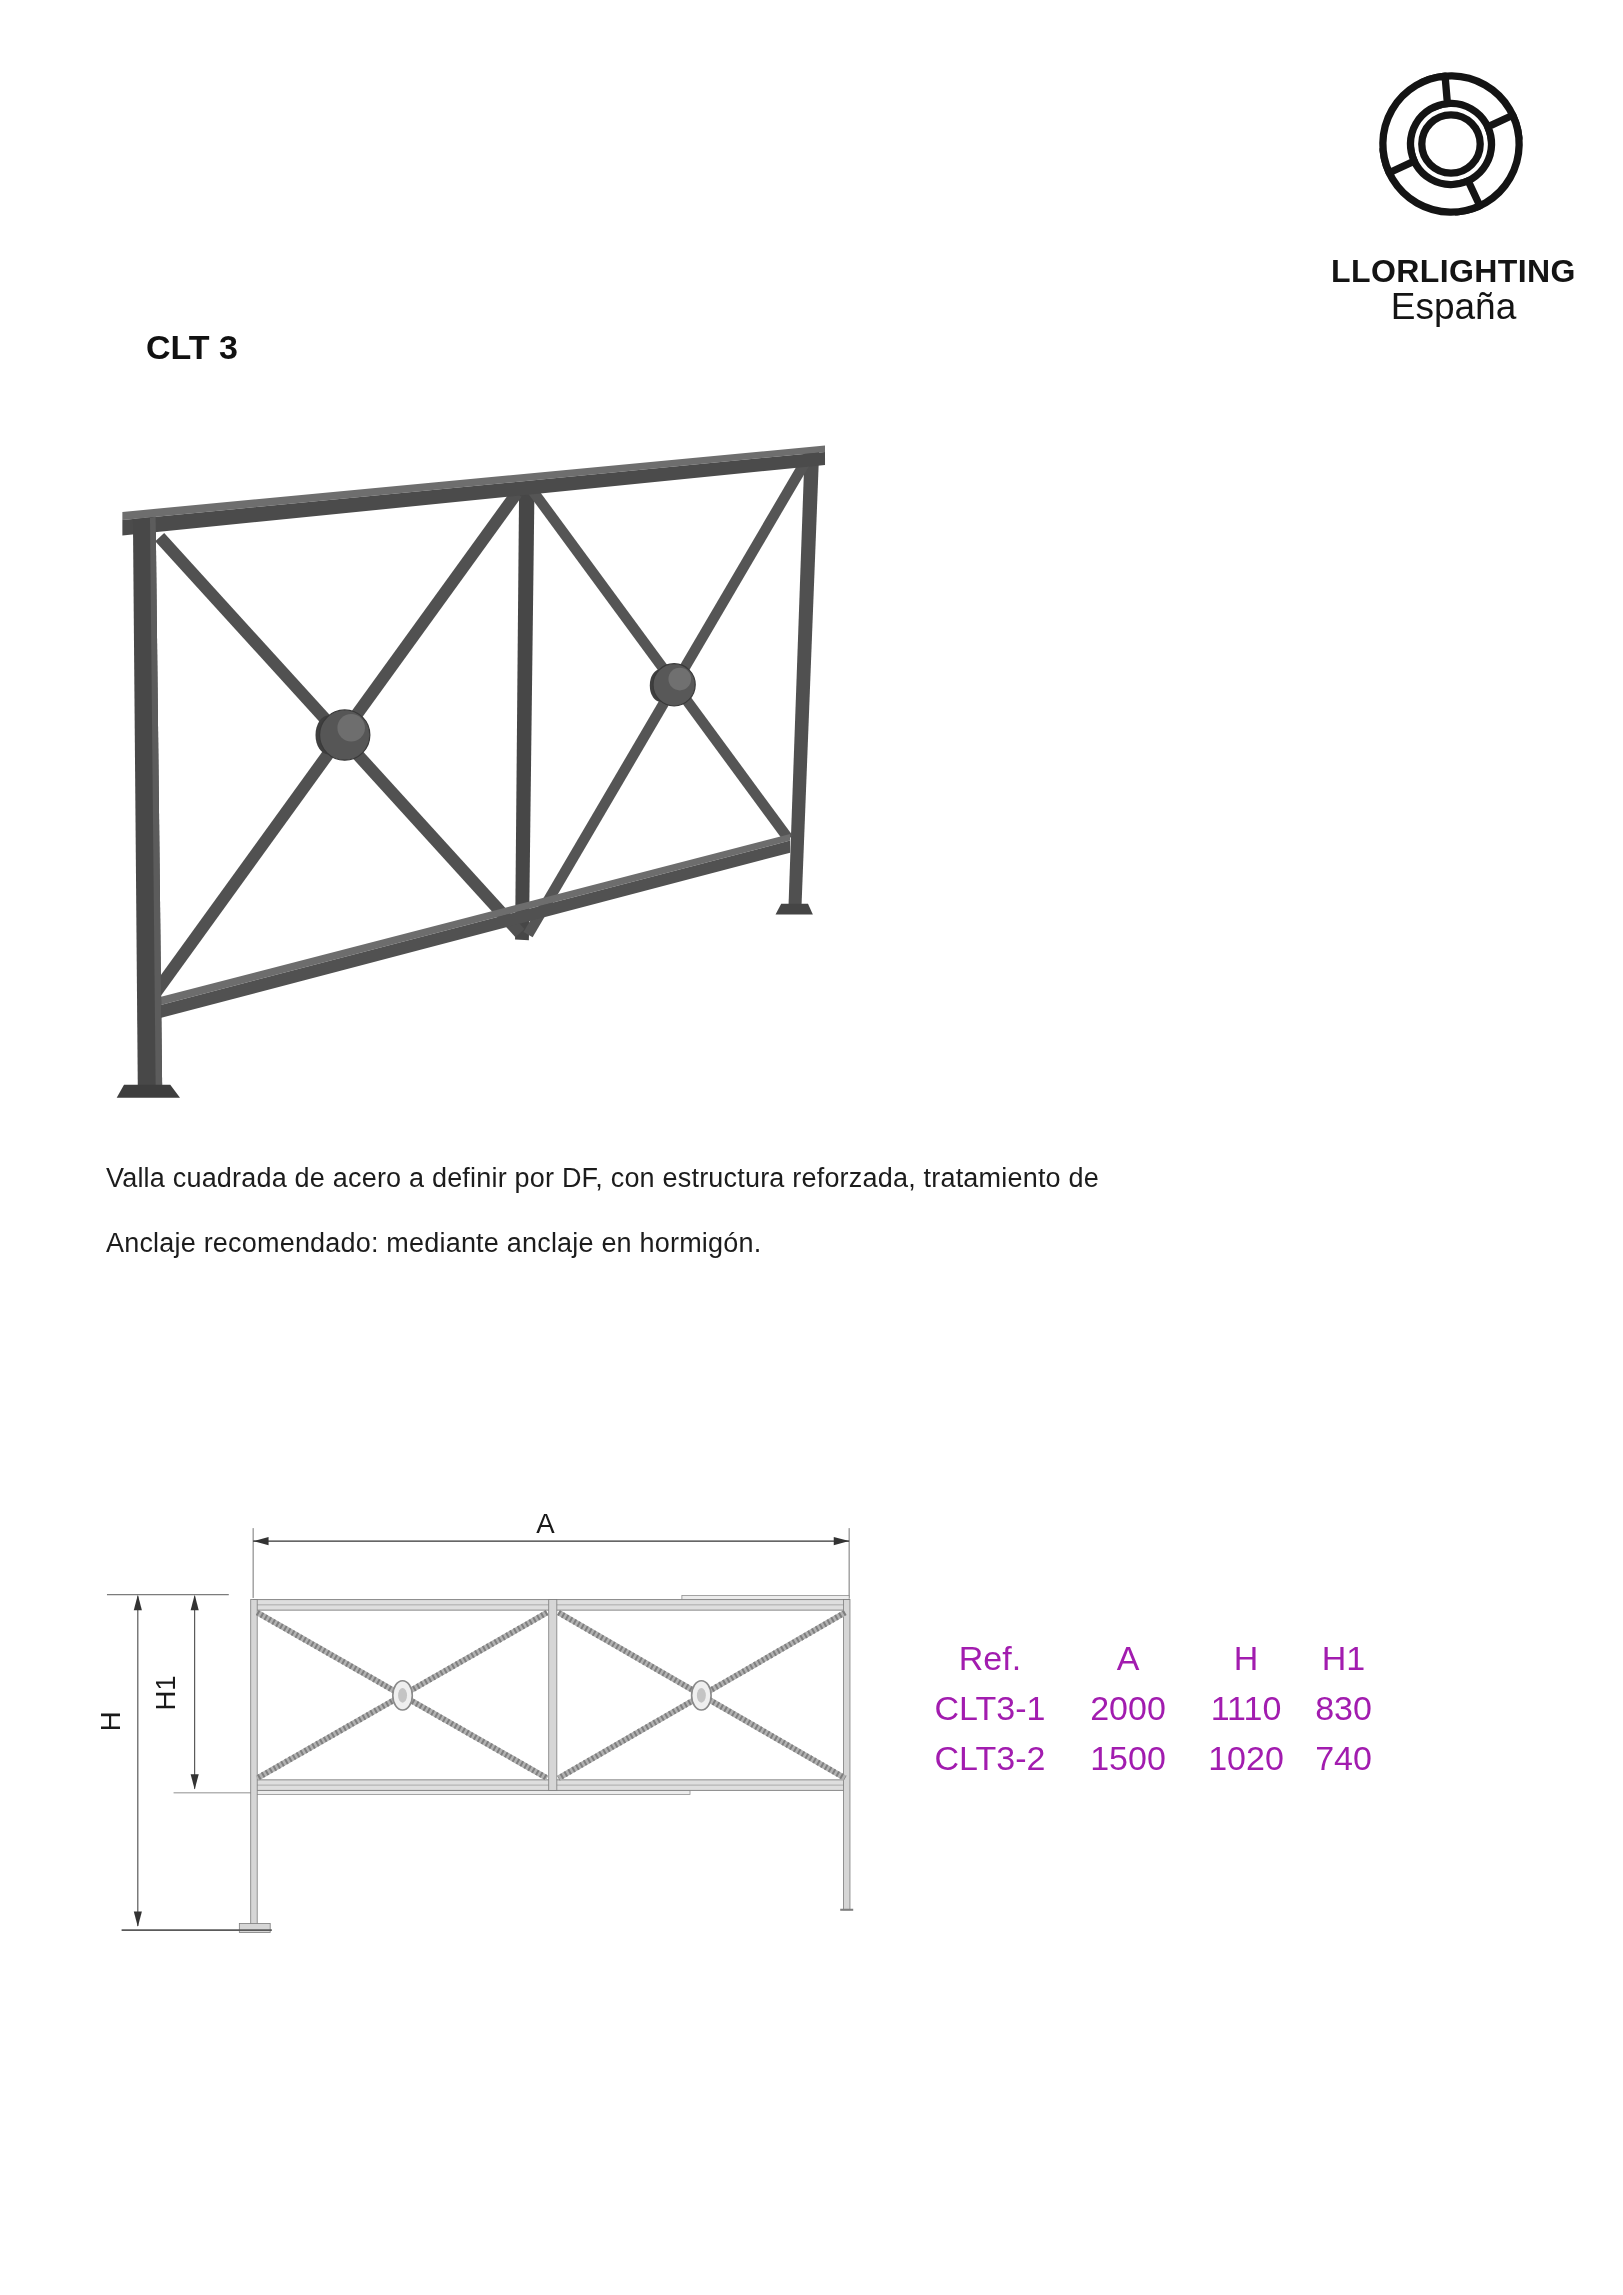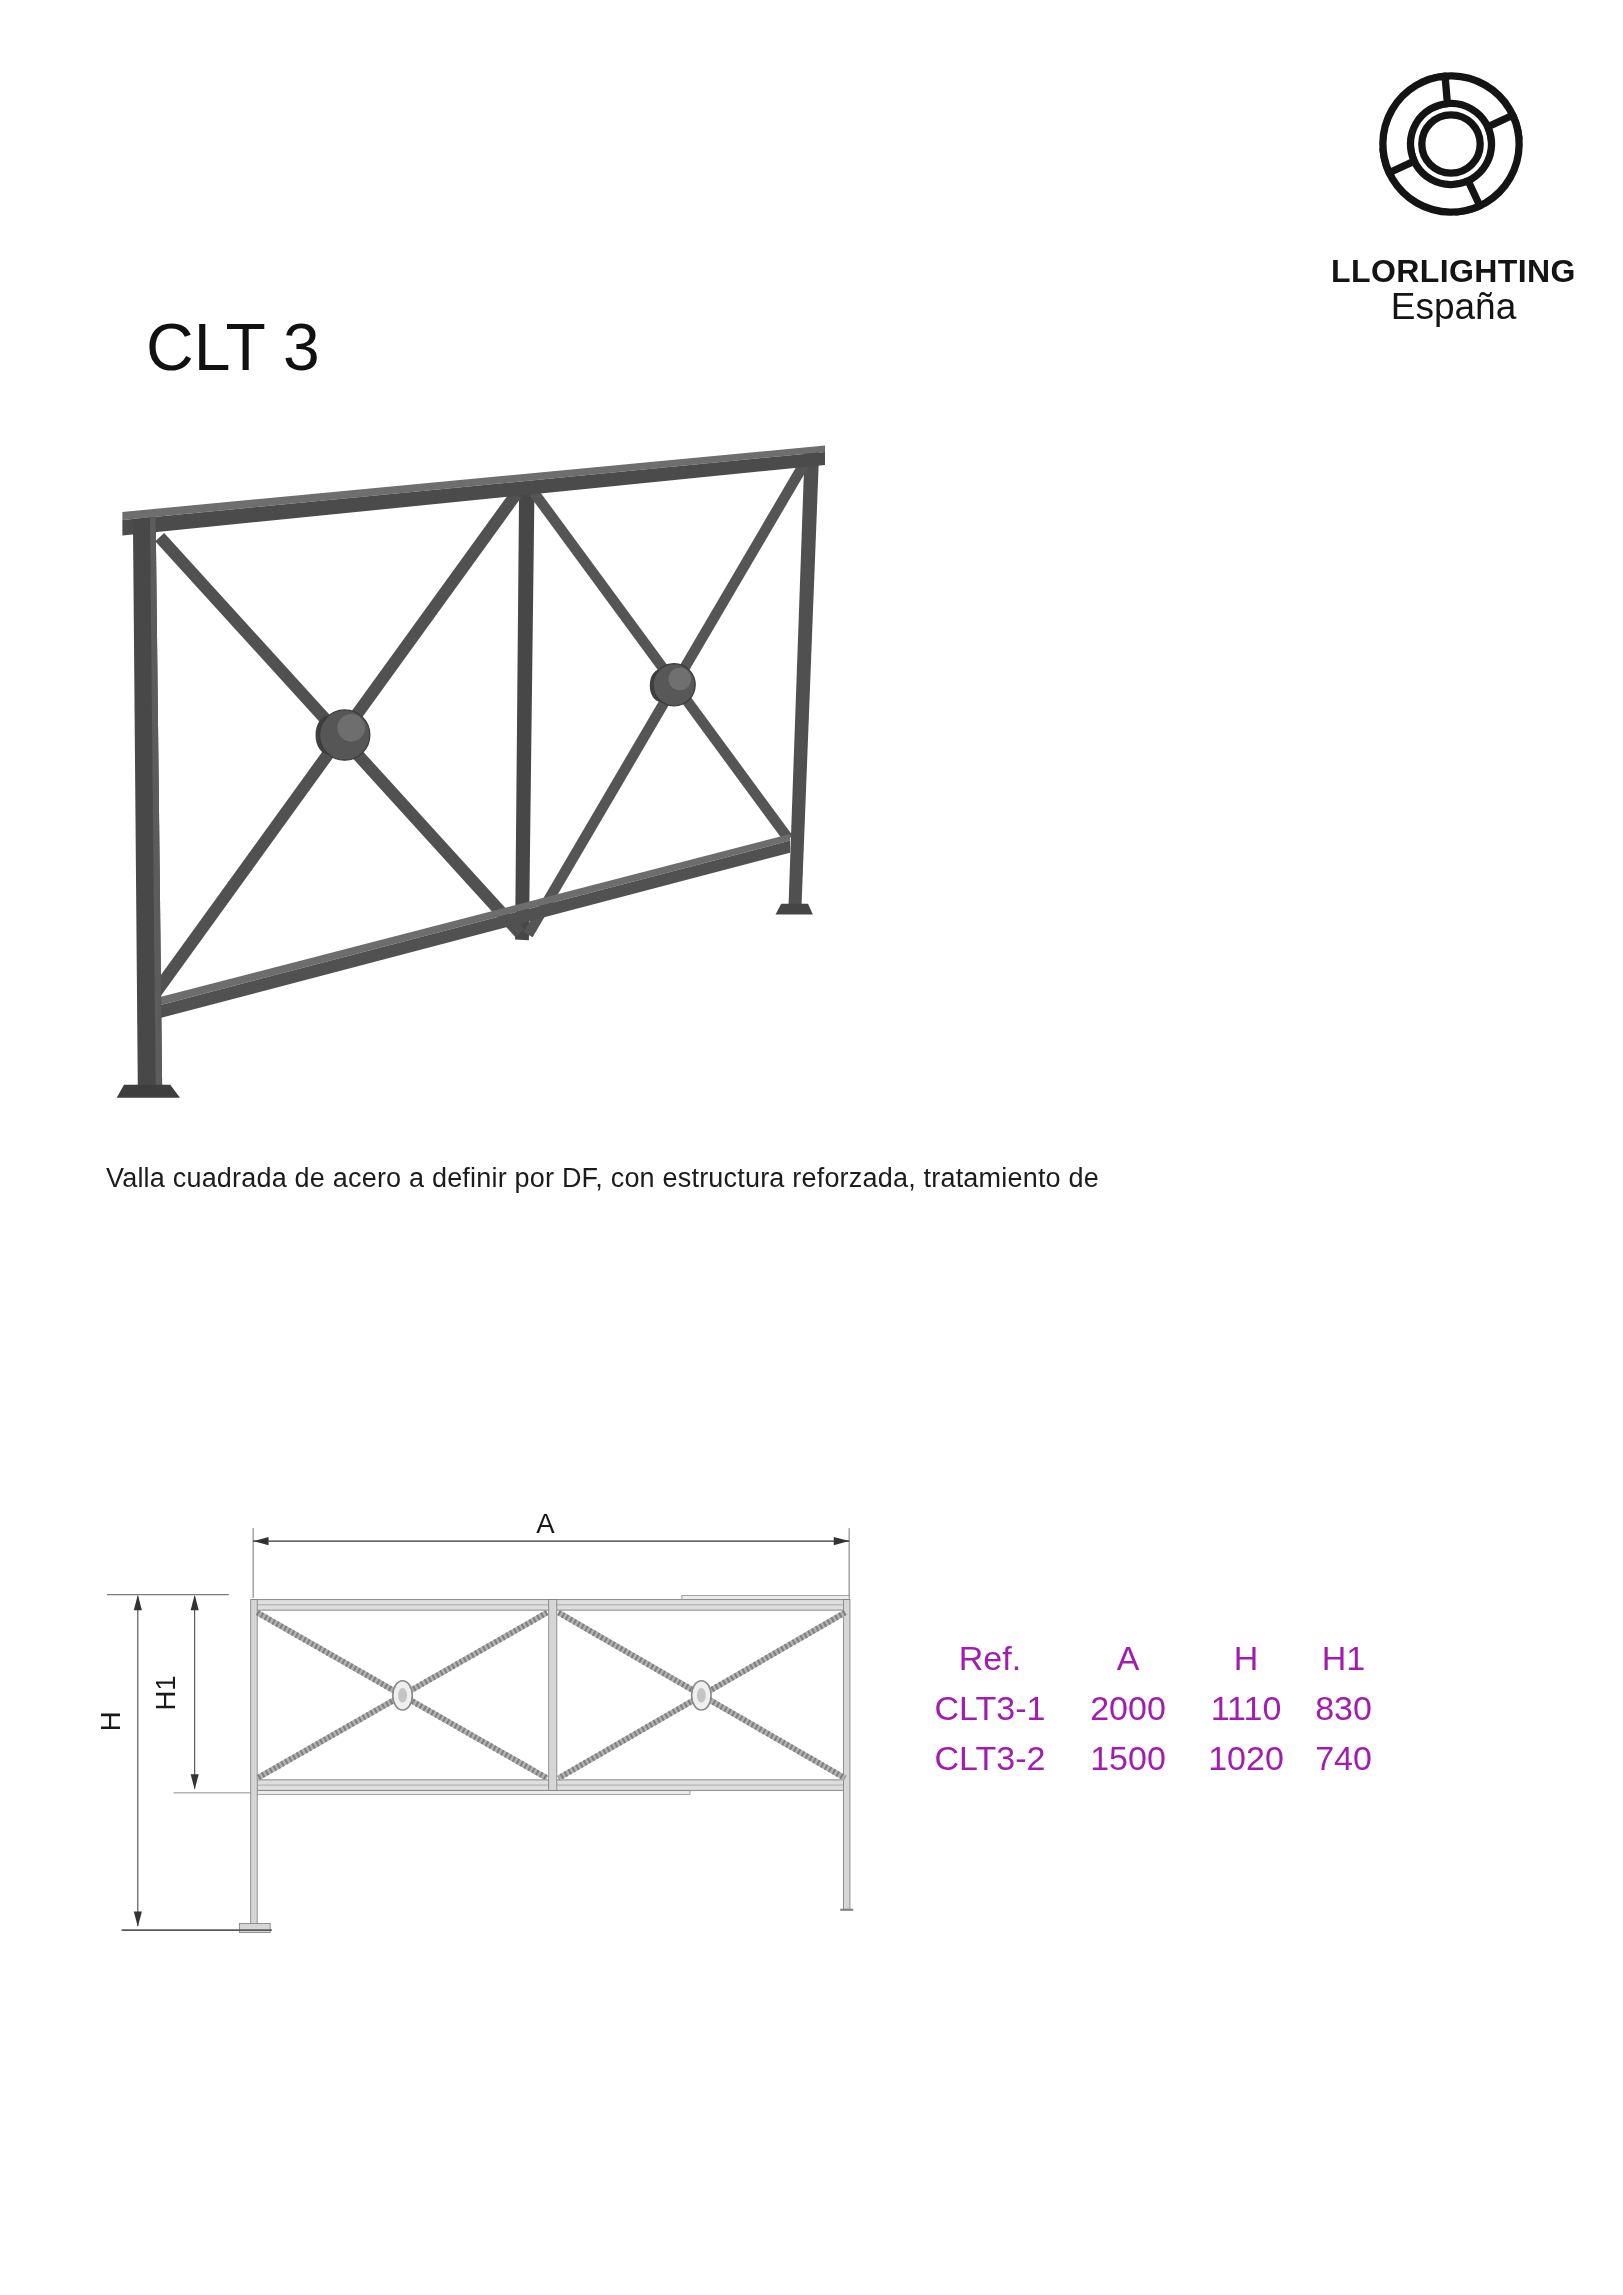--- a/index.html
+++ b/index.html
@@ -7,21 +7,21 @@
     position:relative;width:1623px;height:2295px;background:#ffffff;
     font-family:"Liberation Sans", sans-serif;color:#1a1a1a;overflow:hidden;
   }
   
   .logo-icon{position:absolute;left:1365px;top:57px;width:172px;height:174px;}
   .brand{position:absolute;left:1291px;top:253px;width:325px;text-align:center;
     font-size:32px;font-weight:bold;letter-spacing:0.4px;color:#141414;}
   .region{position:absolute;left:1291px;top:286px;width:325px;text-align:center;
     font-size:37px;font-weight:500;color:#141414;font-family:Liberation Sans, sans-serif;}
   
-  .title{position:absolute;left:146px;top:319px;font-size:66px;font-weight:normal;
+  .title{position:absolute;left:146px;top:319px;font-size:34px;font-weight:bold;
     color:#111;letter-spacing:0px;line-height:57px;}
   
   .product{position:absolute;left:106px;top:430px;width:763px;height:714px;}
   
   .desc{position:absolute;left:106px;top:1146px;width:1299px;}
   .desc .line{height:65px;line-height:65px;font-size:27px;color:#1c1c1c;letter-spacing:0.2px;white-space:nowrap;}
   
   .drawing{position:absolute;left:81px;top:1502px;width:812px;height:455px;}
   .dimtext{font-family:"Liberation Sans",sans-serif;font-size:34px;fill:#1a1a1a;}
   
@@ -80,20 +80,21 @@
     <circle cx="424" cy="906" r="31" fill="none" stroke="#3a3a3a" stroke-width="1.5"></circle>
 
     <ellipse cx="813" cy="845" rx="13" ry="20" fill="#3f3f3f"></ellipse>
     <circle cx="830" cy="844" r="26" fill="#585858"></circle>
     <circle cx="837" cy="837" r="14" fill="#707070"></circle>
     <circle cx="830" cy="844" r="26" fill="none" stroke="#3a3a3a" stroke-width="1.5"></circle>
   </svg>
 
   <div class="desc">
     <div class="line">Valla cuadrada de acero a definir por DF, con estructura reforzada, tratamiento de</div>
+    <div class="line">Anclaje recomendado: mediante anclaje en hormigón.</div>
   </div>
 
   <svg class="drawing" viewBox="100 1850 1000 560">
 
     <line x1="312" y1="1882" x2="312" y2="1968" stroke="#555" stroke-width="1"></line>
     <line x1="1046" y1="1882" x2="1046" y2="1968" stroke="#555" stroke-width="1"></line>
     <line x1="312" y1="1898" x2="1046" y2="1898" stroke="#333" stroke-width="1.5"></line>
     <polygon points="312,1898 331,1893 331,1903" fill="#333"></polygon>
     <polygon points="1046,1898 1027,1893 1027,1903" fill="#333"></polygon>
     <text class="dimtext" x="672" y="1888" text-anchor="middle">A</text>

